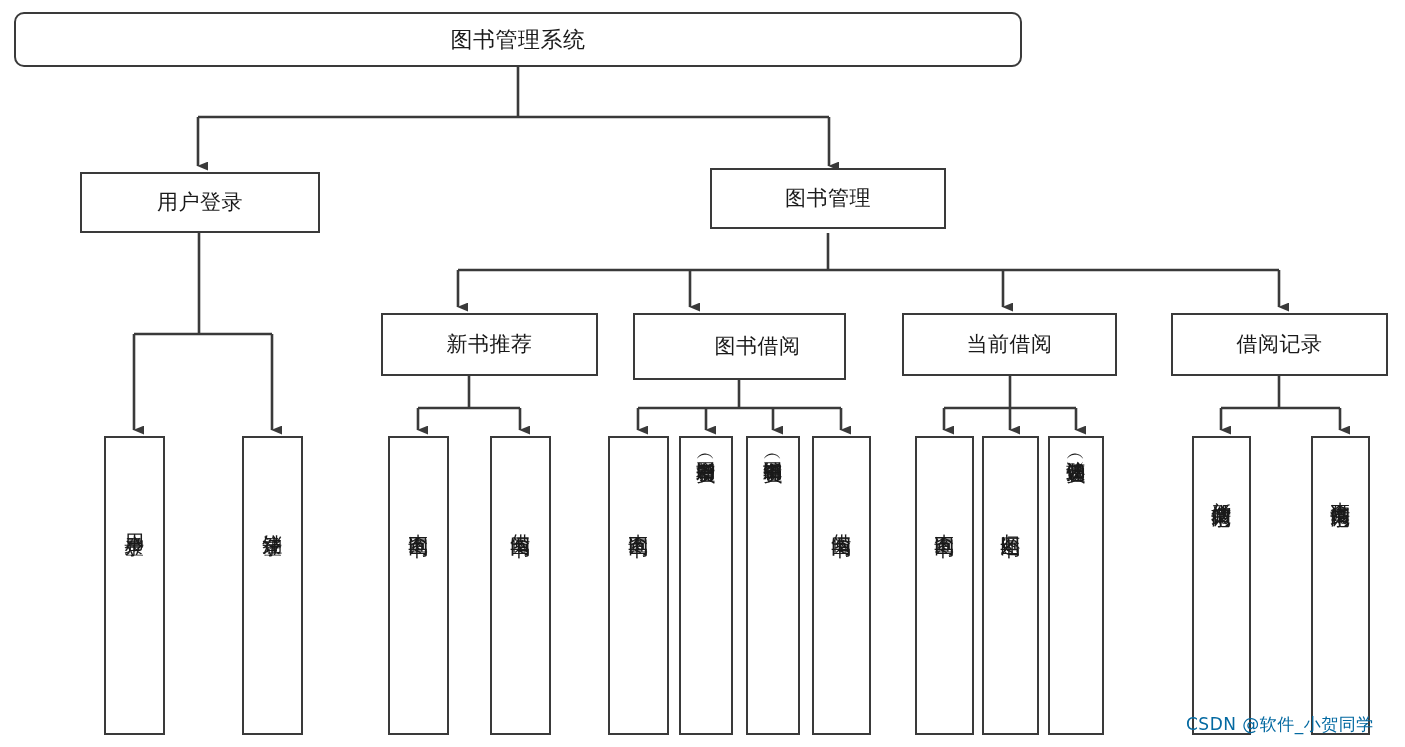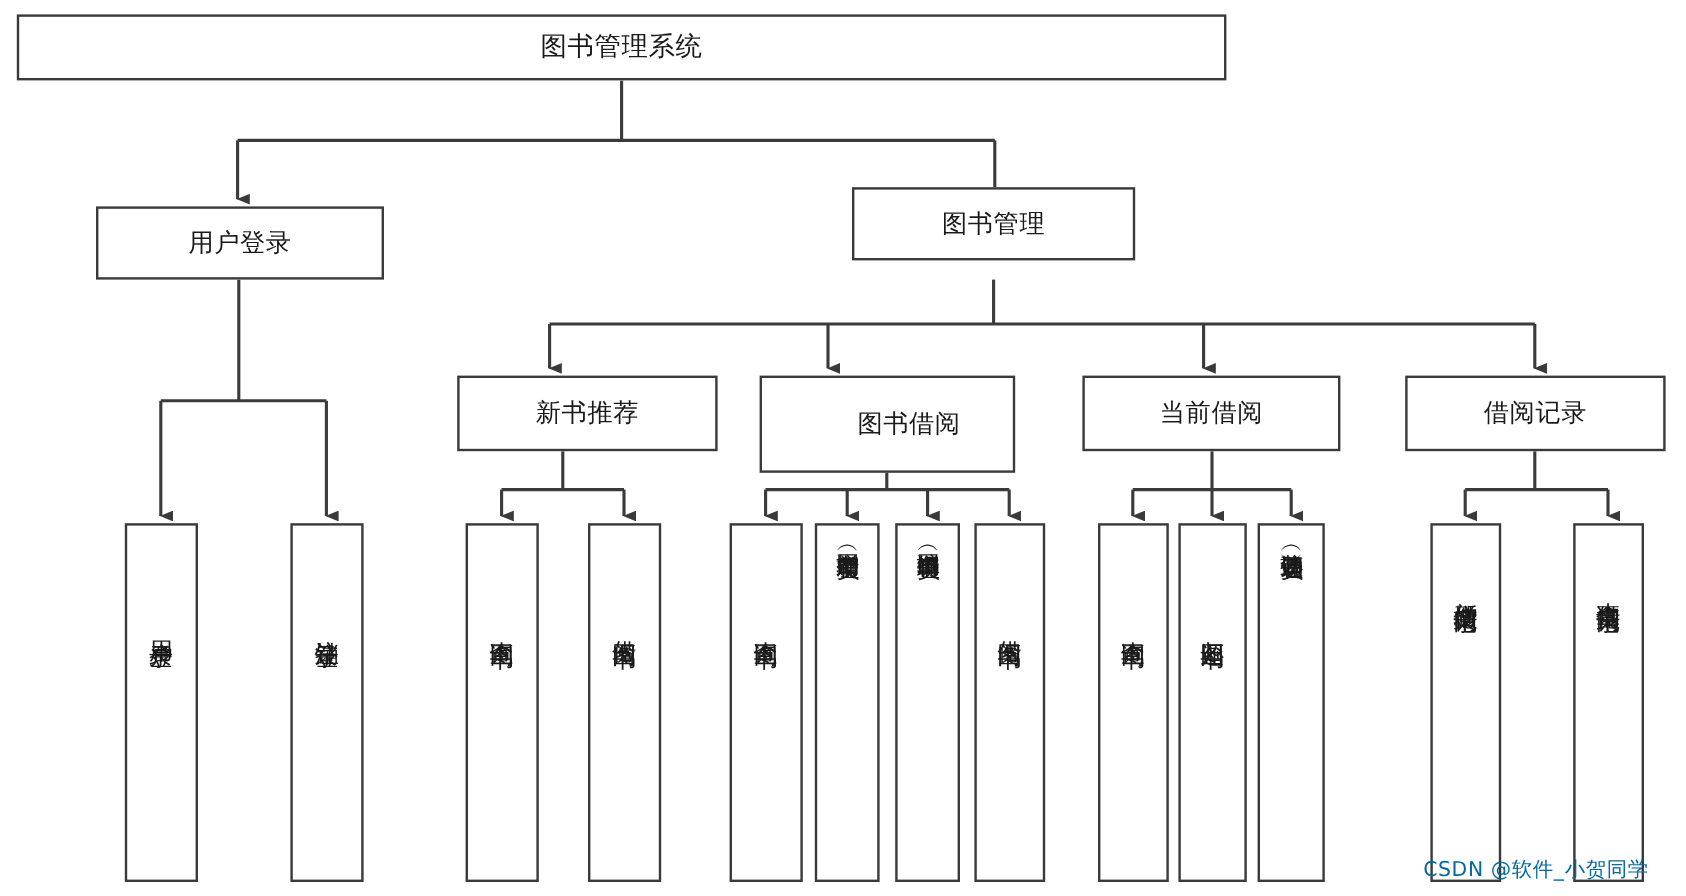--- a/index.html
+++ b/index.html
@@ -126,35 +126,35 @@
       <path d="M1010,408 L1010,430" marker-end="url(#arrowhead)"></path>
       <path d="M1076,408 L1076,430" marker-end="url(#arrowhead)"></path>
 
       <path d="M1279,376 L1279,408"></path>
       <path d="M1221,408 L1340,408"></path>
       <path d="M1221,408 L1221,430" marker-end="url(#arrowhead)"></path>
       <path d="M1340,408 L1340,430" marker-end="url(#arrowhead)"></path>
     </g>
   </svg>
 
-  <div class="node horiz root" style="left:14px; top:12px; width:1008px; height:55px;">
+  <div class="node horiz root" style="left:14px; top:12px; width:1008px; height:55px;border-radius:10px;">
     <span class="label">图书管理系统</span>
   </div>
 
   <div class="node horiz" style="left:80px; top:172px; width:240px; height:61px;">
     <span class="label">用户登录</span>
   </div>
-  <div class="node horiz" style="left:710px; top:156px; width:236px; height:61px;">
+  <div class="node horiz" style="left:710px; top:168px; width:236px; height:61px;">
     <span class="label">图书管理</span>
   </div>
 
   <div class="node horiz" style="left:381px; top:313px; width:217px; height:63px;">
     <span class="label">新书推荐</span>
   </div>
-  <div class="node horiz" style="left:633px; top:313px; width:213px; height:81px;padding-left:36px;">
+  <div class="node horiz" style="left:633px; top:313px; width:213px; height:67px;padding-left:36px;">
     <span class="label">图书借阅</span>
   </div>
   <div class="node horiz" style="left:1171px; top:313px; width:217px; height:63px;">
     <span class="label">借阅记录</span>
   </div>
   <div class="node horiz" style="left:902px; top:313px; width:215px; height:63px;">
     <span class="label">当前借阅</span>
   </div>
 
   <div class="node vert" style="left:104px; top:436px; width:61px; height:299px; padding-top:80px;">

